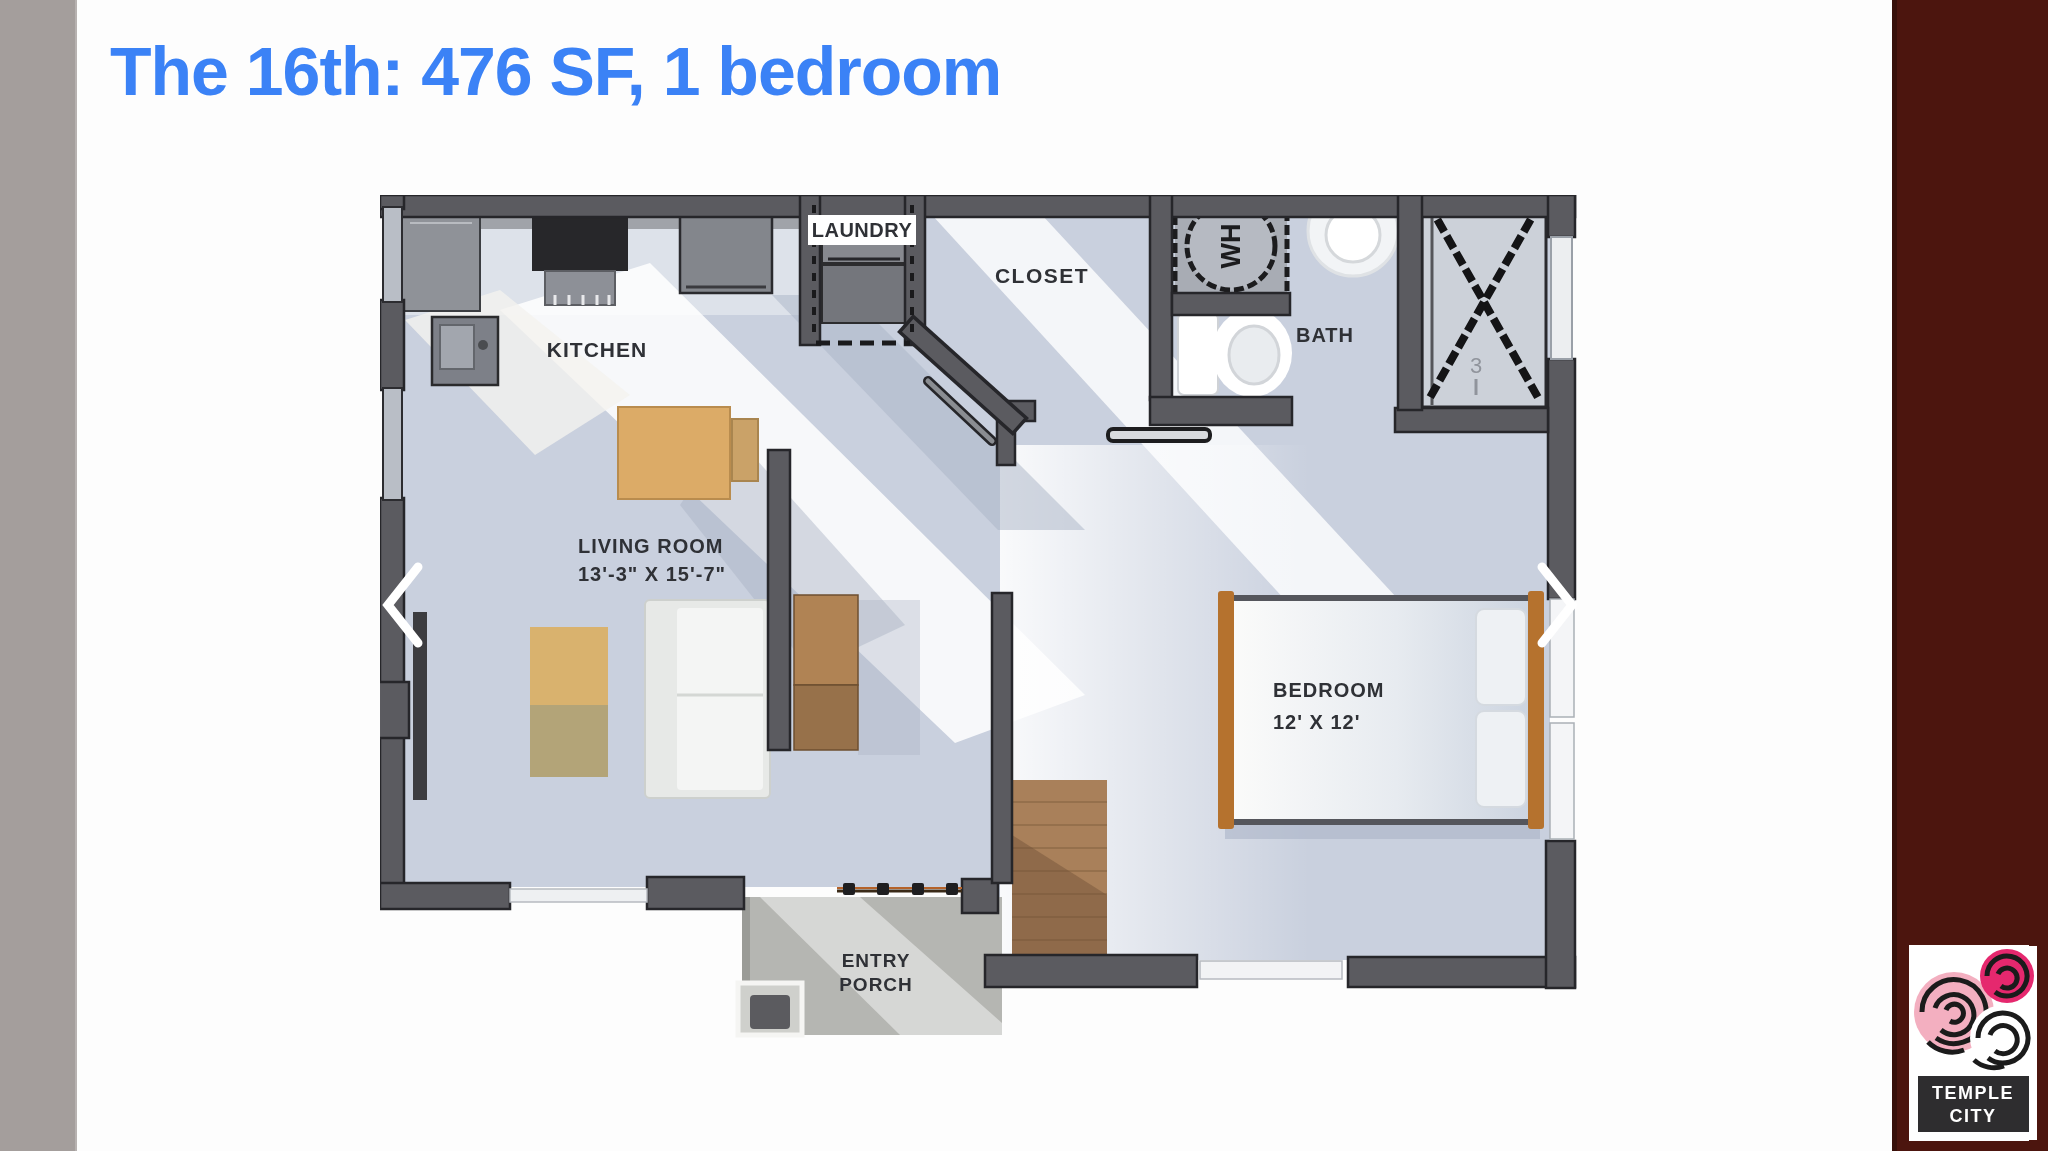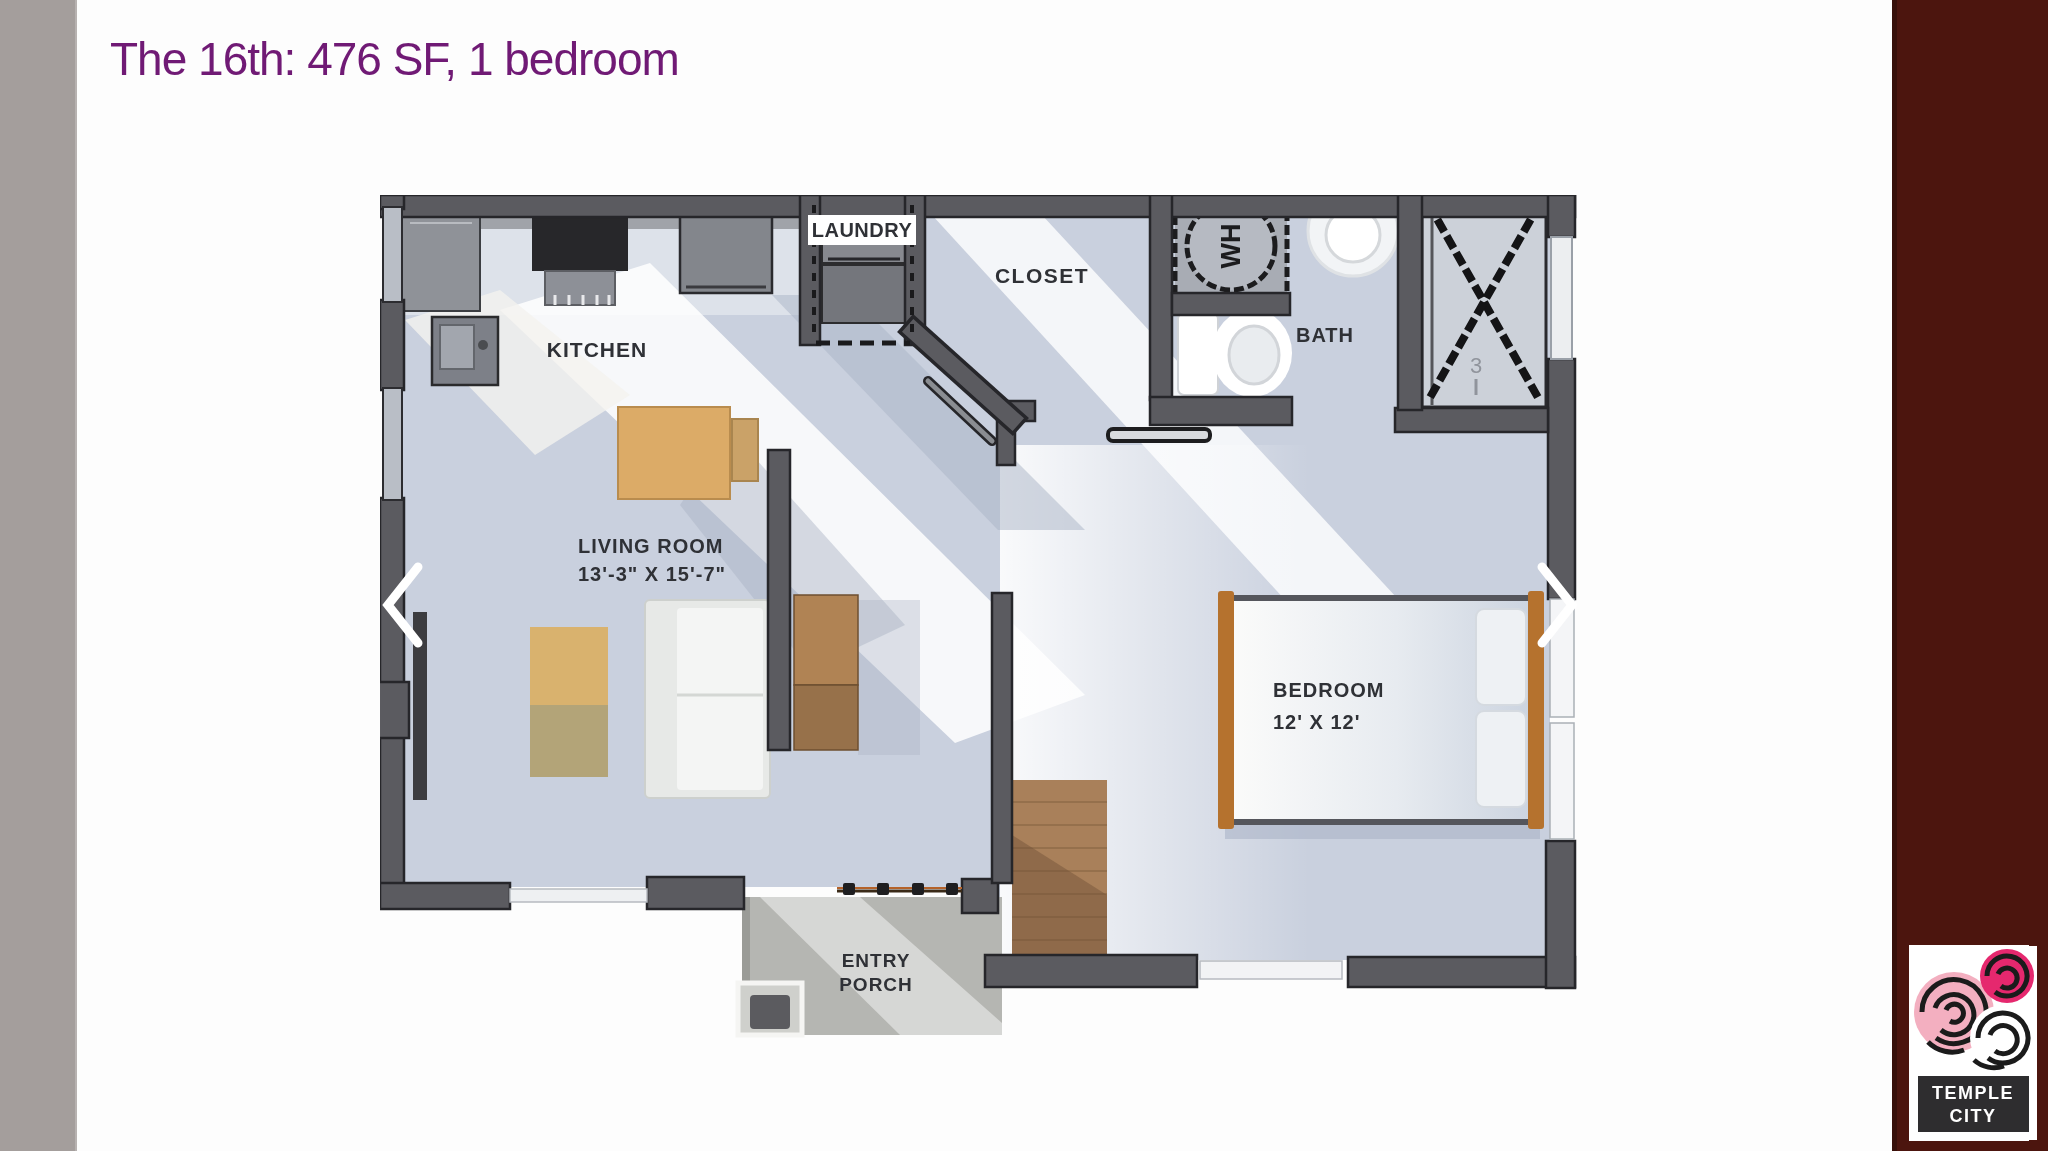--- a/index.html
+++ b/index.html
@@ -2,22 +2,22 @@
 <html><head>
 <meta charset="utf-8">
 <style>
   html,body{margin:0;padding:0;background:#ffffff;}
   .slide{position:relative;width:2048px;height:1151px;background:#fdfdfd;overflow:hidden;
          font-family:"Liberation Sans",sans-serif;}
   .left-bar{position:absolute;left:0;top:0;width:75px;height:1151px;background:#a49e9c;
             border-right:2px solid #b7b2b0;}
   .right-bar{position:absolute;right:0;top:0;width:151px;height:1151px;background:#4c150e;
              border-left:5px solid #38100a;}
-  .page-title{position:absolute;left:110px;top:34px;margin:0;font-size:46px;font-weight:normal;
-              color:#701a75;letter-spacing:-1px;line-height:1.1;}
+  .page-title{position:absolute;left:110px;top:34px;margin:0;font-size:68px;font-weight:bold;
+              color:#3b82f6;letter-spacing:-1px;line-height:1.1;}
   .floorplan{position:absolute;left:380px;top:195px;width:1210px;height:845px;margin:0;}
   .logo{position:absolute;left:13px;top:946px;width:118px;height:194px;background:#ffffff;
         box-shadow:0 0 0 1px #ffffff;}
   svg text{font-family:"Liberation Sans",sans-serif;}
 </style>
 </head>
 <body>
 
 <div class="slide">
 

